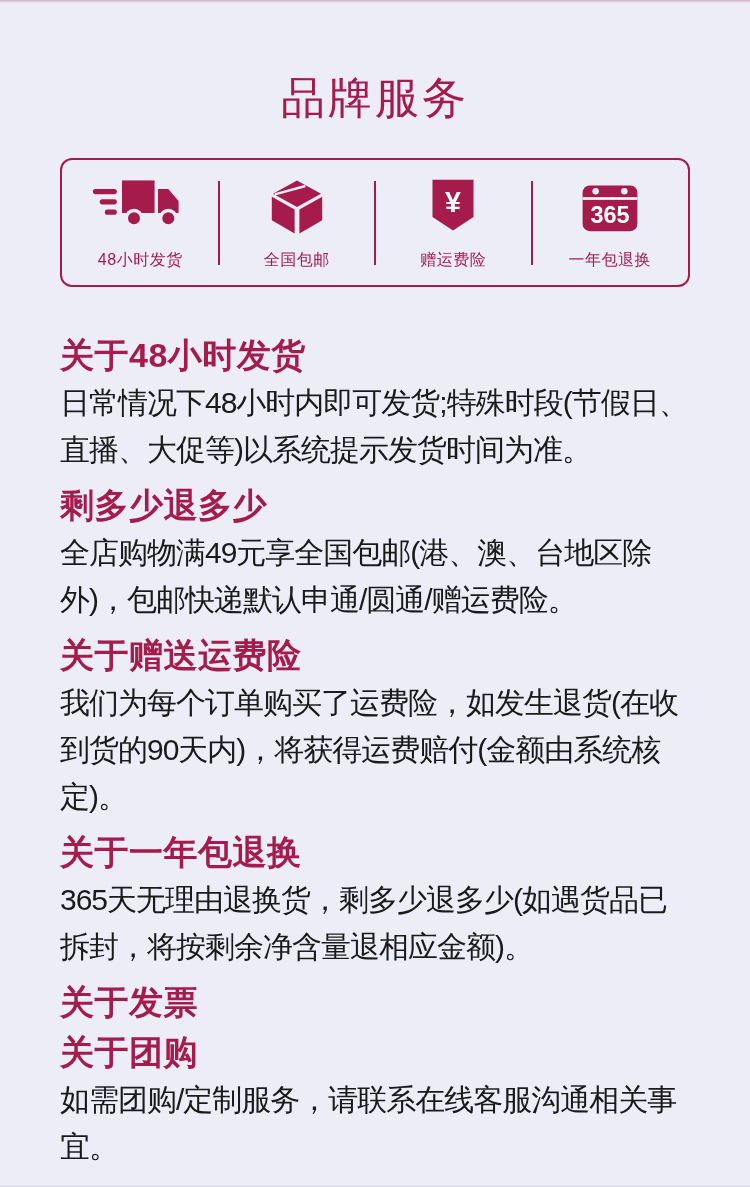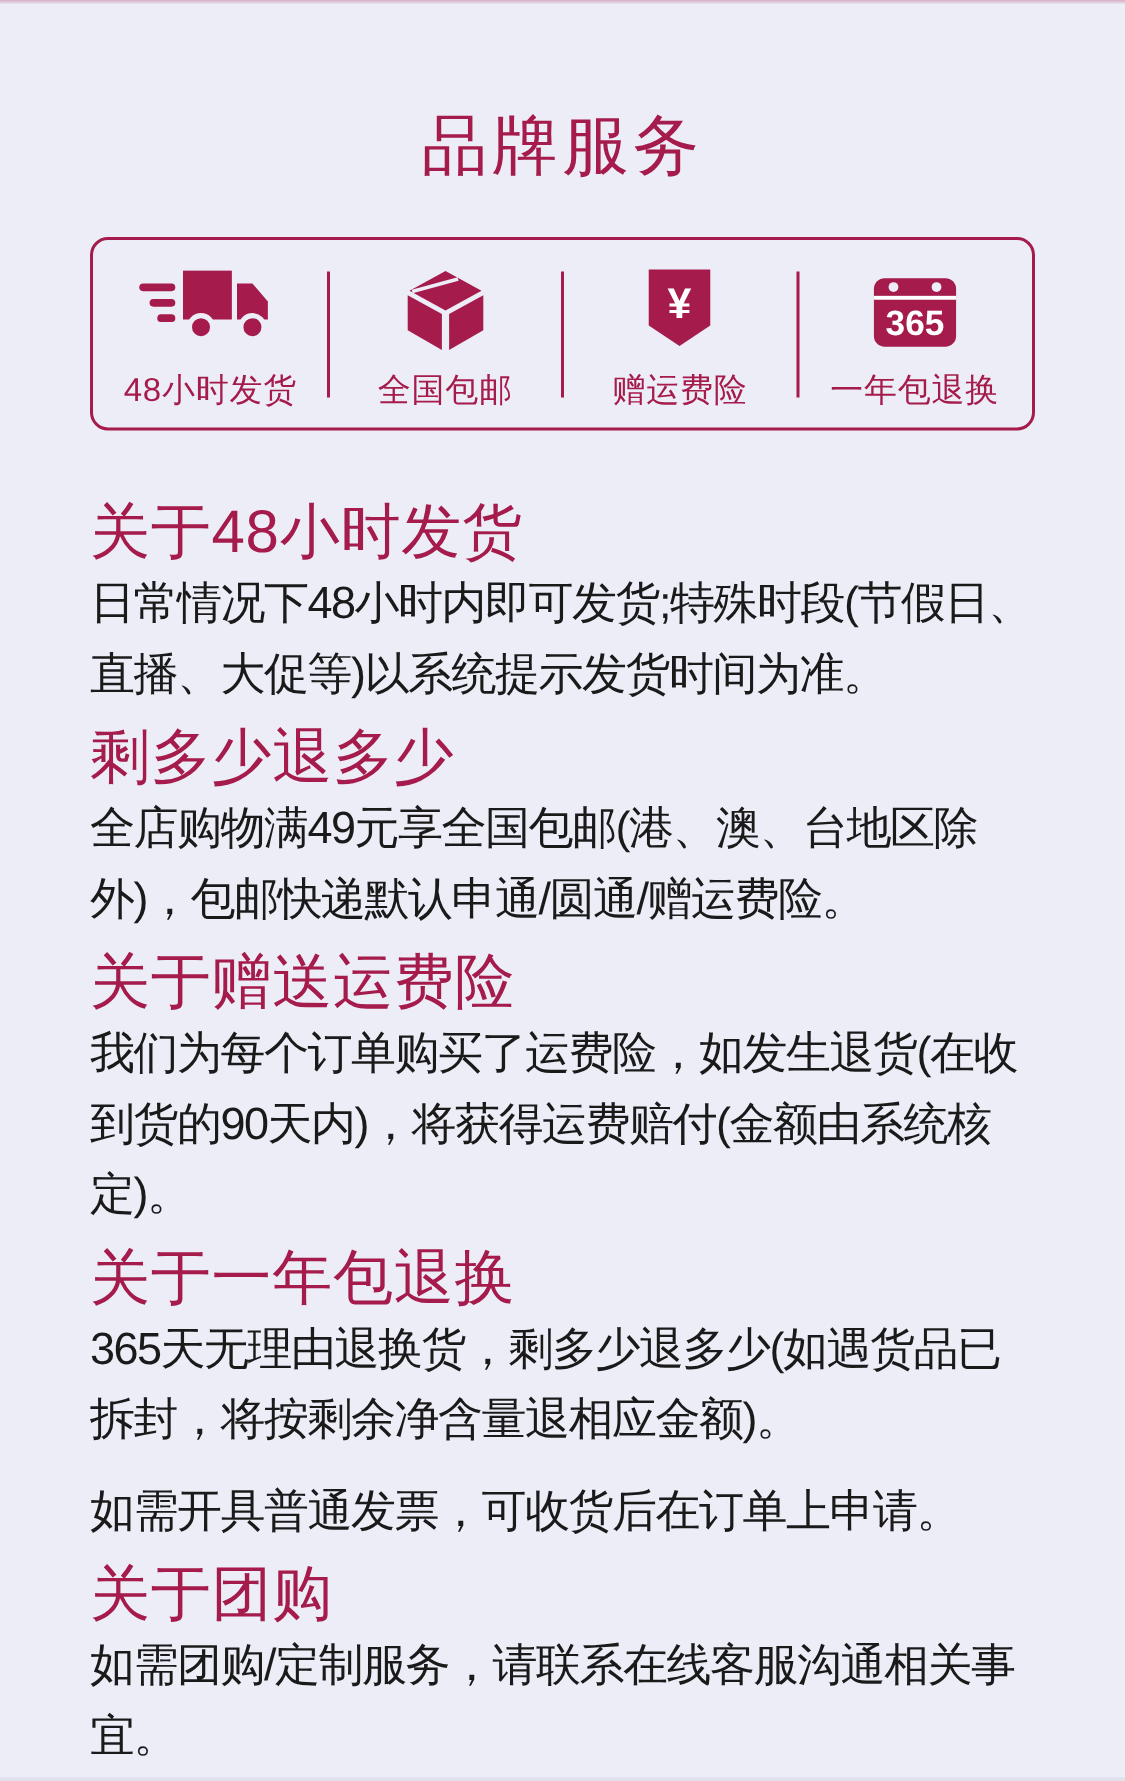--- a/index.html
+++ b/index.html
@@ -50,31 +50,31 @@
   .service-item + .service-item::before{
     content:"";
     position:absolute;left:-1px;top:50%;transform:translateY(-50%);
     width:2px;height:84px;background:var(--accent);
   }
   .service-icon{
     height:62px;display:flex;align-items:center;justify-content:center;
   }
   .service-label{
     color:var(--accent);
-    font-size:22px;line-height:26px;
+    font-size:16px;line-height:26px;
     letter-spacing:0.5px;
     white-space:nowrap;
   }
   .sections{margin:0 60px;width:634px;}
   .section{margin-top:14px;}
   .section.first{margin-top:50px;}
   .section-heading{
     margin:0 0 6px;
-    font-size:40px;line-height:36px;
-    font-weight:normal;
+    font-size:34px;line-height:36px;
+    font-weight:bold;
     color:var(--accent);
     letter-spacing:0.5px;
   }
   .section-body{
     margin:0;
     font-size:30px;line-height:47px;
     letter-spacing:-1px;
     color:var(--body-text);
   }
   svg{display:block;}
@@ -160,21 +160,21 @@
     <h2 class="section-heading">关于赠送运费险</h2>
     <p class="section-body">我们为每个订单购买了运费险，如发生退货(在收到货的90天内)，将获得运费赔付(金额由系统核定)。</p>
   </div>
 
   <div class="section">
     <h2 class="section-heading">关于一年包退换</h2>
     <p class="section-body">365天无理由退换货，剩多少退多少(如遇货品已拆封，将按剩余净含量退相应金额)。</p>
   </div>
 
   <div class="section">
-    <p class="section-body">如需开具普通发票，可收货后在订单上申请。</p>
+    <h2 class="section-heading">关于发票</h2>
   </div>
 
   <div class="section">
     <h2 class="section-heading">关于团购</h2>
     <p class="section-body">如需团购/定制服务，请联系在线客服沟通相关事宜。</p>
   </div>
 
 </div>
 
 <div class="bottom-strip"></div>

